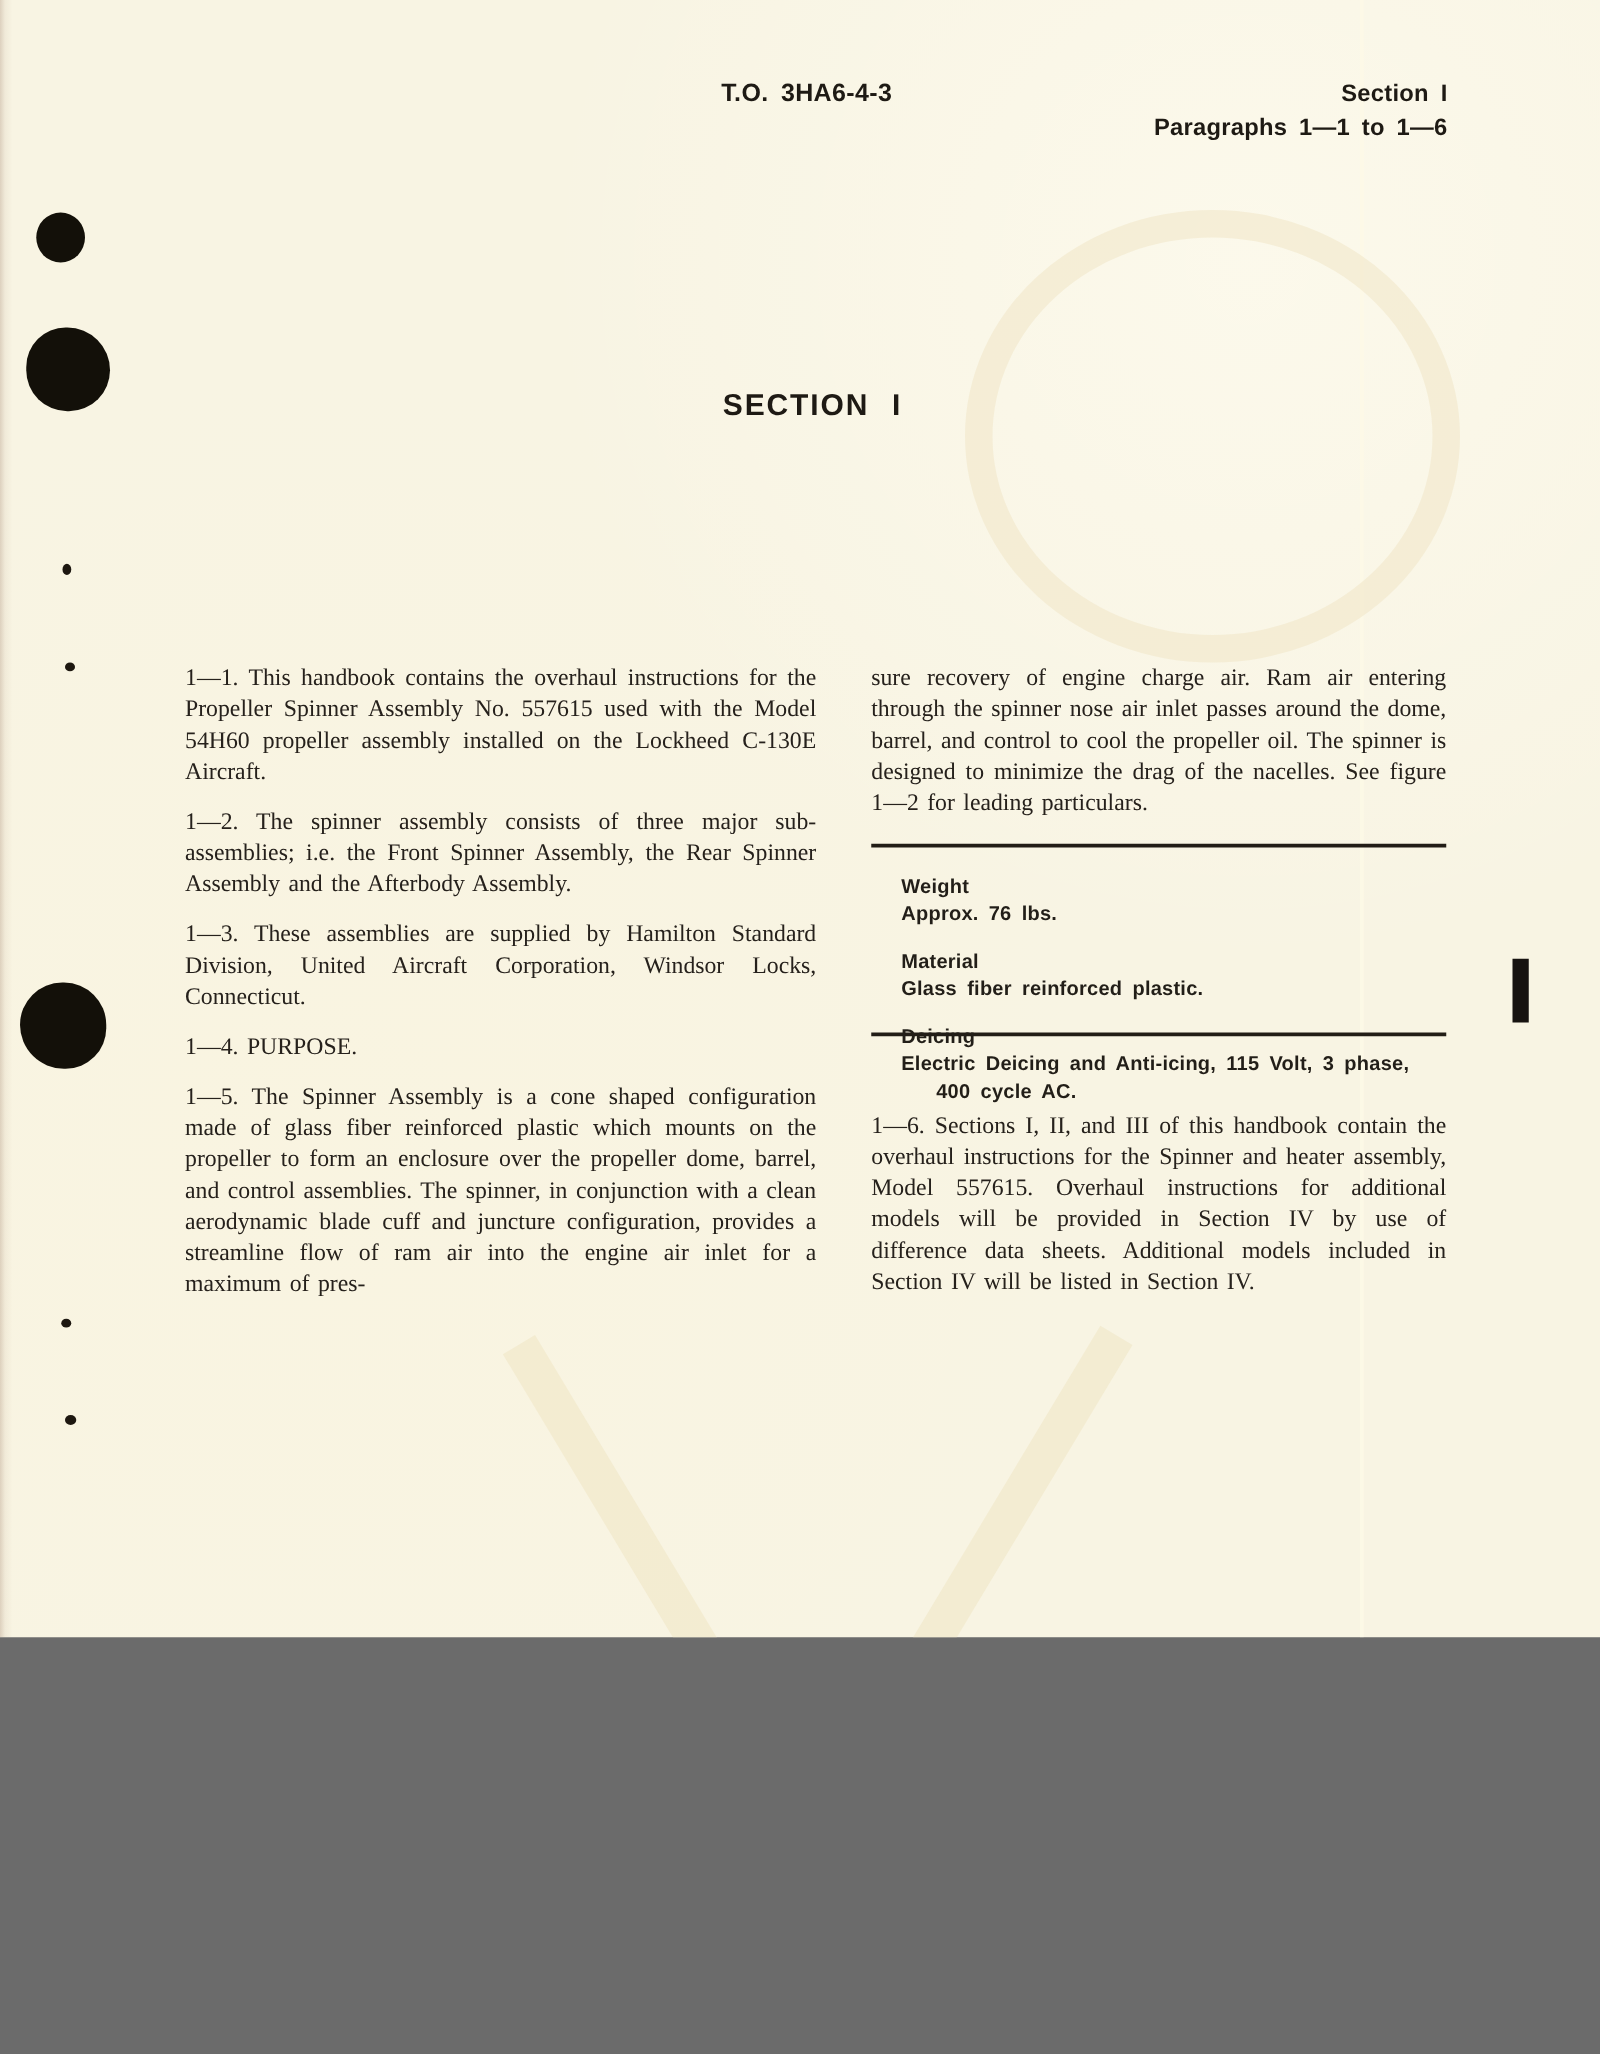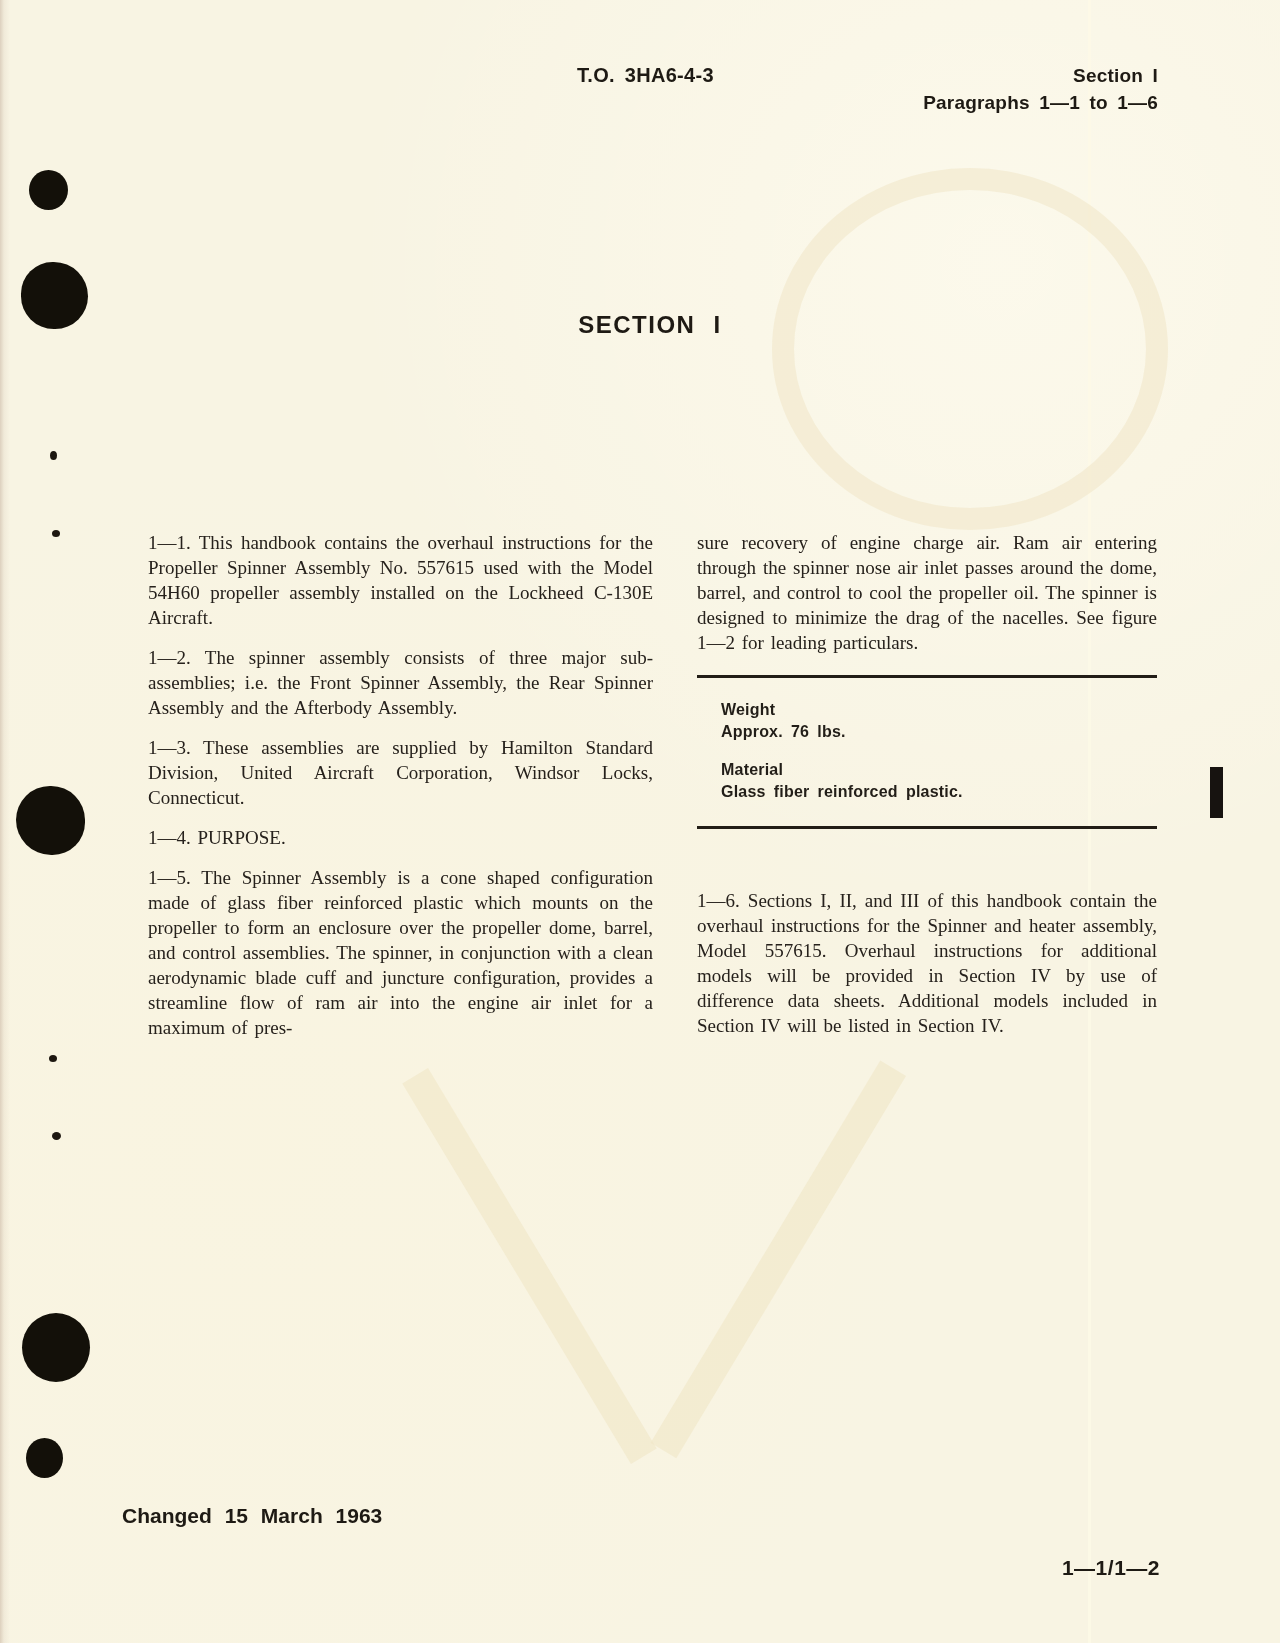--- a/index.html
+++ b/index.html
@@ -1,18 +1,18 @@
 <!DOCTYPE html>
 <html><head>
 <meta charset="utf-8">
 <style>
   html,body{margin:0;padding:0;background:#6b6b6b;}
   .page{
     position:relative;
-    width:1280px;height:1643px;
+    width:1280px;height:1310px;
     margin:0 auto;
     background:
       radial-gradient(circle at 78% 16%, rgba(255,253,242,.55), rgba(255,253,242,0) 38%),
       radial-gradient(circle at 20% 70%, rgba(250,244,222,.5), rgba(250,244,222,0) 45%),
       #f8f4e3;
     overflow:hidden;
     font-family:"Liberation Serif", serif;
     color:#26211c;
   }
   
@@ -120,20 +120,27 @@
 
   <div class="lp-table">
     <div class="lp-row">
       <div class="lp-label">Weight</div>
       <div class="lp-value">Approx. 76 lbs.</div>
     </div>
     <div class="lp-row">
       <div class="lp-label">Material</div>
       <div class="lp-value">Glass fiber reinforced plastic.</div>
     </div>
+    <div class="lp-row">
+      <div class="lp-label">Deicing</div>
+      <div class="lp-value">
+        <div>Electric Deicing and Anti-icing, 115 Volt, 3 phase,</div>
+        <div class="lp-value2">400 cycle AC.</div>
+      </div>
+    </div>
   </div>
 
 
   <div class="change-bar"></div>
 
   <div class="col right-para-16">
     <p class="para">1—6. Sections I, II, and III of this handbook contain the overhaul instructions for the Spinner and heater assembly, Model 557615. Overhaul instructions for additional models will be provided in Section IV by use of difference data sheets. Additional models included in Section IV will be listed in Section IV.</p>
   </div>
 
 

